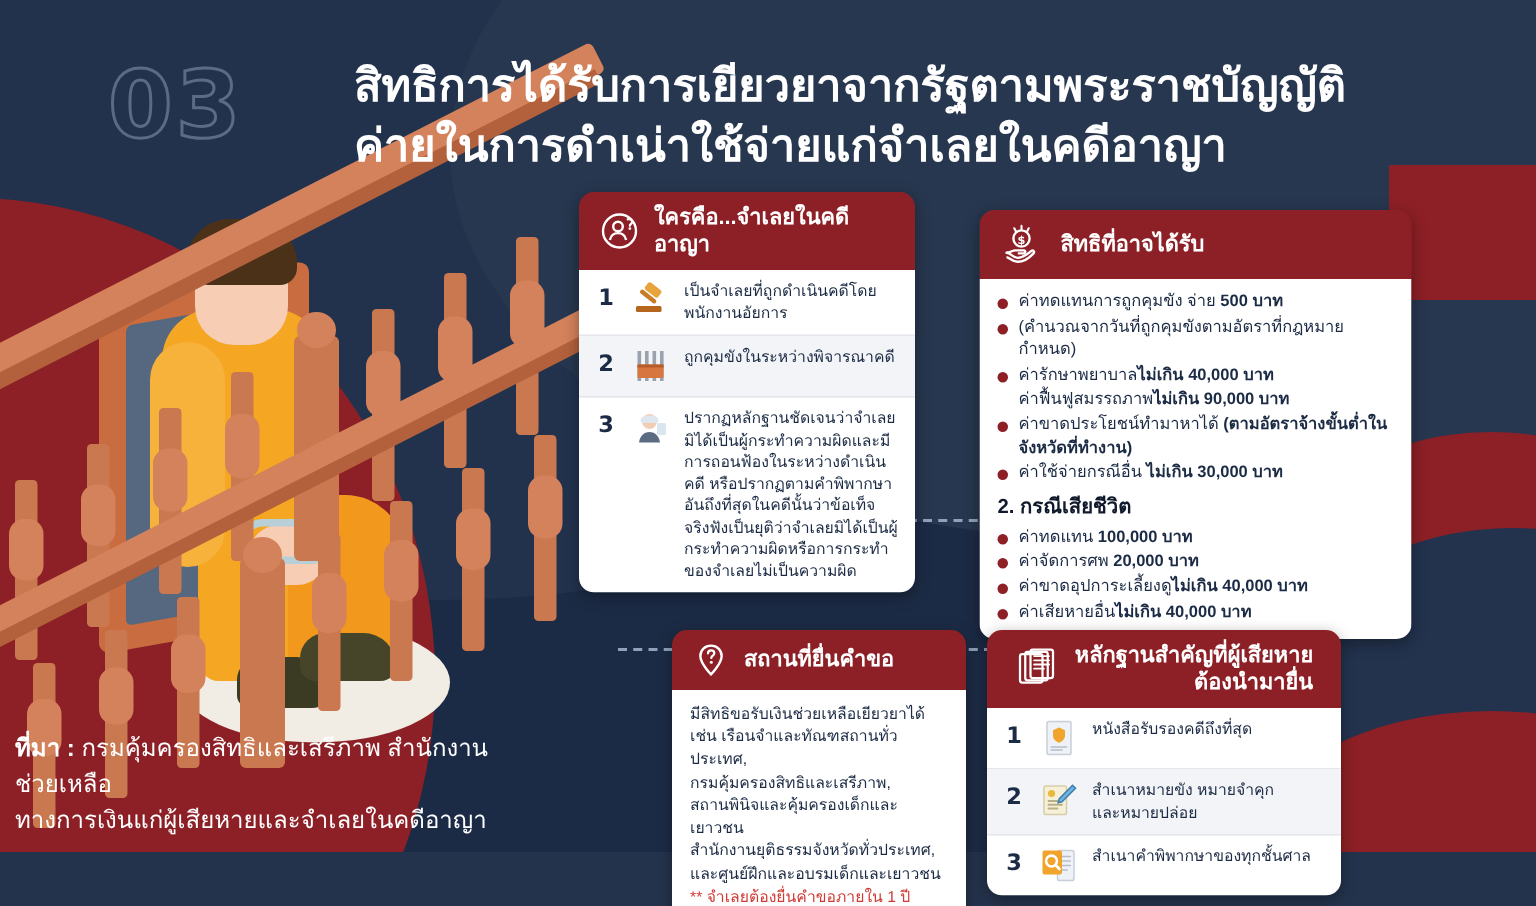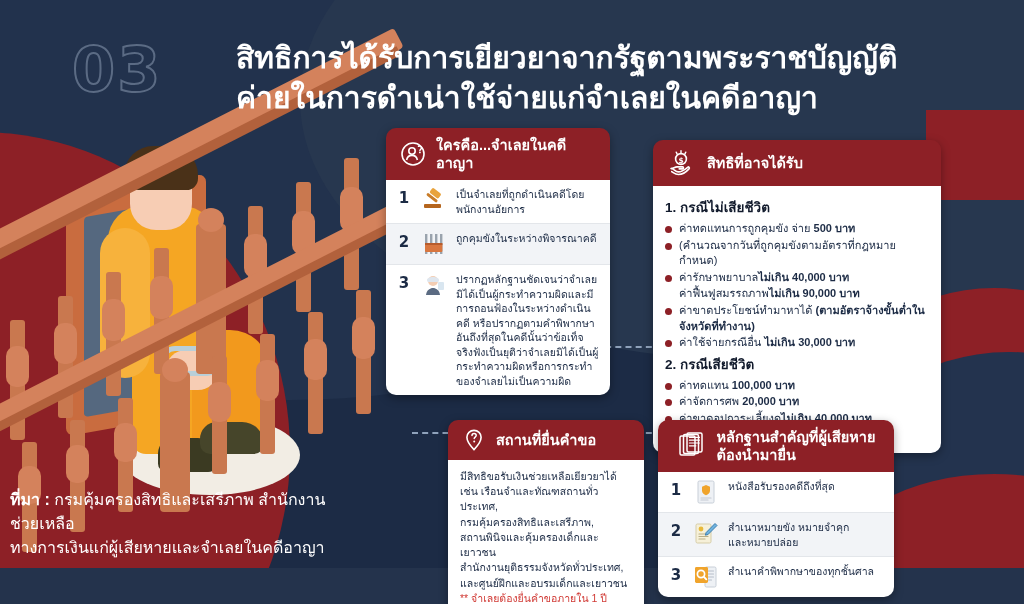--- a/index.html
+++ b/index.html
@@ -174,21 +174,21 @@
     overflow: hidden;
     box-shadow: 0 3px 10px rgba(0,0,0,.35);
   }
   .card-head {
     background: #8d2026;
     color: #fff;
     display: flex; align-items: center; gap: 10px;
     padding: 8px 14px;
     font-weight: 700;
   }
-  .card-head.center { justify-content: center; text-align: left; }
+  .card-head.center { justify-content: center; text-align: right; }
   .card-head-title { font-size: 14.5px; line-height: 1.25; }
   .card-body { background: #ffffff; }
 
   .ico { flex: 0 0 auto; display:block; }
 
   
   .num-row {
     display: flex; align-items: flex-start; gap: 9px;
     padding: 7px 10px;
     border-bottom: 1px solid #e3e6ea;
@@ -362,21 +362,20 @@
         <circle cx="14" cy="11" r="5.4" fill="none" stroke="#fff" stroke-width="1.6"></circle>
         <text x="14" y="14.6" font-size="7.5" fill="#fff" text-anchor="middle" font-family="DejaVu Sans, sans-serif">$</text>
         <path d="M14 2.6v2.2M9.2 4.2l1 1.9M18.8 4.2l-1 1.9" stroke="#fff" stroke-width="1.4" stroke-linecap="round"></path>
         <path d="M4 20.5c2.6 0 3.6-1.6 6-1.6h5.6c1.2 0 1.2 2 0 2h-3.4" fill="none" stroke="#fff" stroke-width="1.6" stroke-linecap="round"></path>
         <path d="M4 20.5c3 0 4 3.4 7.4 3.4 3.6 0 7.4-3.1 9.2-4.6 1-.9 2.4.5 1.4 1.6-2 2.2-6 5.6-10.6 5.6-4 0-5.6-3-7.4-3" fill="none" stroke="#fff" stroke-width="1.6" stroke-linejoin="round"></path>
       </svg>
       <div class="card-head-title">สิทธิที่อาจได้รับ</div>
     </div>
     <div class="card-body">
 
-      <div class="sec-title">1. กรณีไม่เสียชีวิต</div>
       <ul class="blist">
         <li><span>ค่าทดแทนการถูกคุมขัง จ่าย </span><span class="b">500 บาท</span></li>
         <li><span>(คำนวณจากวันที่ถูกคุมขังตามอัตราที่กฎหมายกำหนด)</span></li>
         <li><span>ค่ารักษาพยาบาล</span><span class="b">ไม่เกิน 40,000 บาท</span></li>
         <li class="nodot"><span>ค่าฟื้นฟูสมรรถภาพ</span><span class="b">ไม่เกิน 90,000 บาท</span></li>
         <li><span>ค่าขาดประโยชน์ทำมาหาได้ </span><span class="b">(ตามอัตราจ้างขั้นต่ำในจังหวัดที่ทำงาน)</span></li>
         <li><span>ค่าใช้จ่ายกรณีอื่น </span><span class="b">ไม่เกิน 30,000 บาท</span></li>
       </ul>
 
       <div class="sec-title">2. กรณีเสียชีวิต</div>

